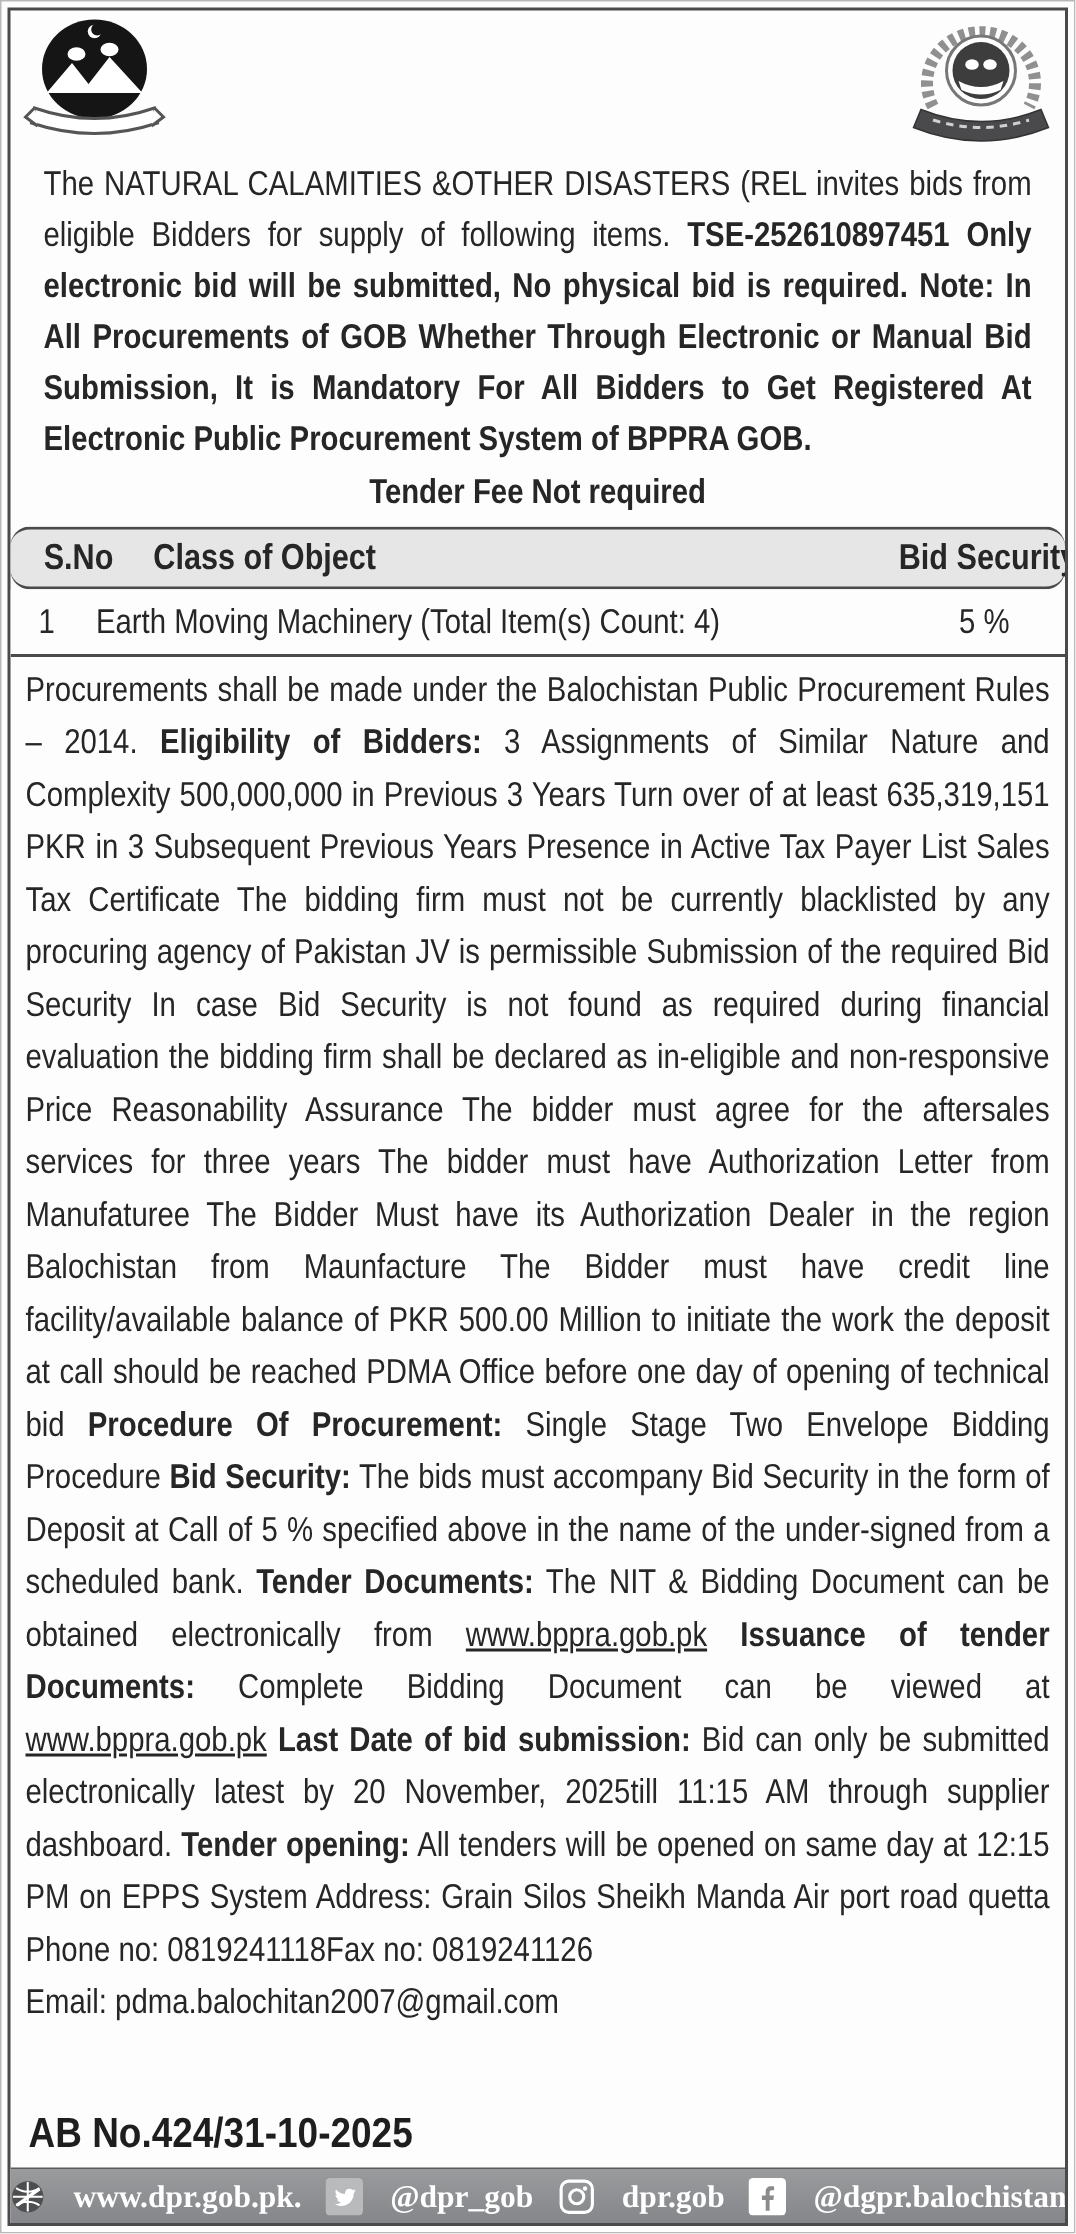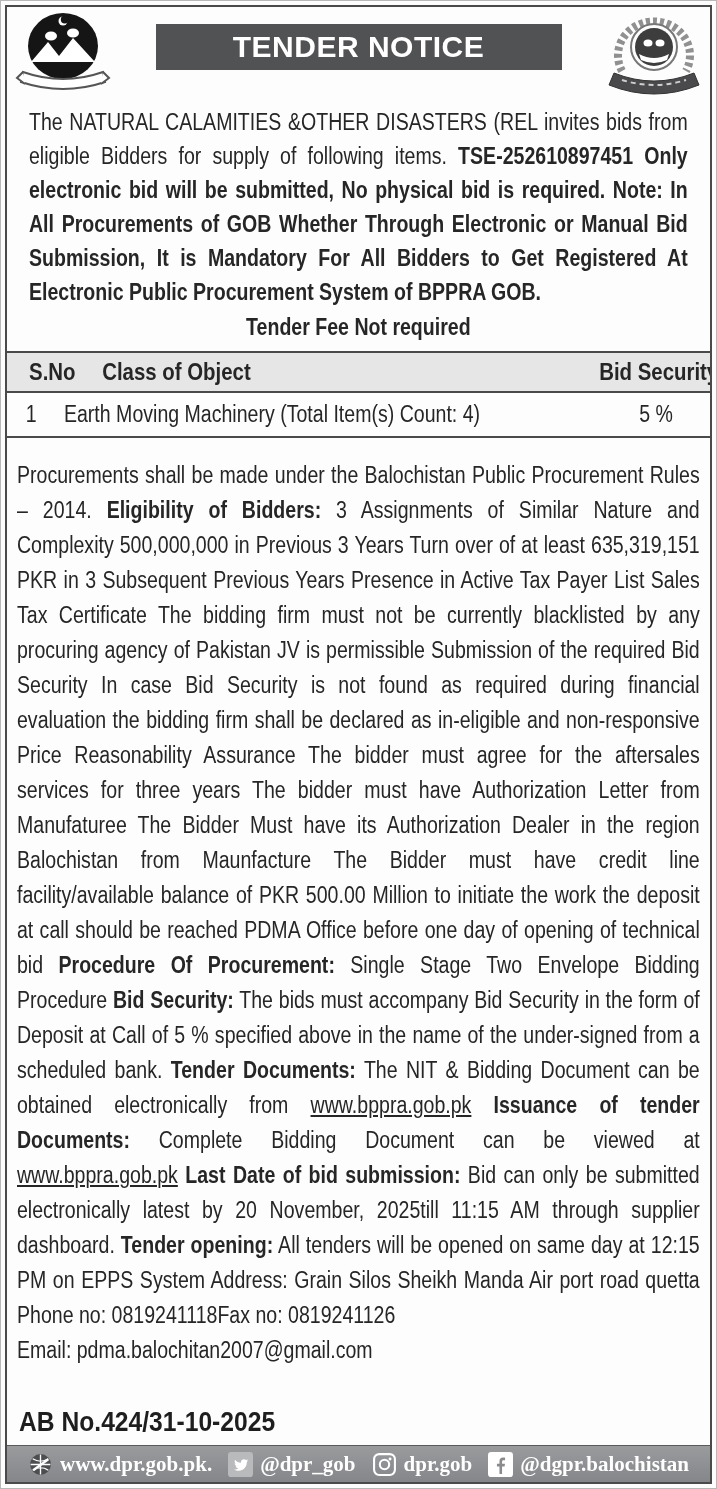--- a/index.html
+++ b/index.html
@@ -19,52 +19,52 @@
     display:flex;align-items:center;justify-content:center;
   }
   .title-bar span{color:#ffffff;font-weight:bold;font-size:30px;letter-spacing:.5px;white-space:nowrap;}
   
   .squeeze{width:117.6%;transform:scaleX(0.85);transform-origin:0 0;}
   .intro{margin:0 22px;}
   .intro .para-txt{font-size:23px;line-height:34px;text-align:justify;}
   .b{font-weight:bold;}
   .fee{text-align:center;font-weight:bold;font-size:23px;line-height:36px;}
   
-  .thead{background:#e6e6e6;border-top:2px solid #4a4a4a;border-bottom:2px solid #4a4a4a;margin-top:6px;}
+  .thead{background:#e6e6e6;border-top:2px solid #4a4a4a;border-bottom:2px solid #4a4a4a;margin-top:6px;border-radius:13px;}
   .trow{border-bottom:2px solid #4a4a4a;background:#fdfdfd;}
   .tflex{display:flex;align-items:center;padding:5px 12px;}
   .thead .tflex{font-weight:bold;font-size:24px;}
   .trow  .tflex{font-size:23px;padding:8px 12px;}
   .thead .c-sno{width:100px;box-sizing:border-box;padding-left:14px;}
   .trow  .c-sno{width:55px;box-sizing:border-box;padding-left:10px;}
   .c-obj{flex:1;}
   .c-sec{width:150px;box-sizing:border-box;}
   .thead .c-sec{text-align:right;padding-right:2px;}
   .trow  .c-sec{text-align:center;}
   
-  .mainp{margin:20px 10px 0 10px;}
+  .mainp{margin:4px 10px 0 10px;}
   .mainp .para-txt{font-size:23px;line-height:35px;text-align:justify;}
   .mainp span.bold{font-weight:bold;}
   .mainp span.underline{text-decoration:underline;}
   
   .footer-zone{position:absolute;left:0;right:0;bottom:36px;height:86px;}
   .ab-no{position:absolute;left:12px;bottom:8px;font-weight:bold;font-size:28px;white-space:nowrap;transform:scaleX(.88);transform-origin:0 100%;color:#1e1e1e;}
   .dir-box{
     position:absolute;right:0;bottom:2px;width:404px;height:80px;
     background:#4f5052;border:1px solid #2f2f2f;box-sizing:border-box;
     display:flex;flex-direction:column;align-items:center;justify-content:center;
   }
   .dir-box .line{color:#fff;font-weight:bold;font-size:26px;line-height:34px;white-space:nowrap;transform:scaleX(.85);}
   .social-bar{
     position:absolute;left:0;right:0;bottom:0;height:36px;
     background:linear-gradient(#9a9b9d,#85868a);border-top:1px solid #5a5a5a;
     display:flex;align-items:center;justify-content:center;gap:16px;
     color:#fff;font-family:"Liberation Serif",serif;font-weight:bold;font-size:21px;
   }
-  .social-item{display:flex;align-items:center;gap:7px;white-space:nowrap;}
+  .social-item{display:flex;align-items:center;gap:18px;white-space:nowrap;}
   .icon{display:inline-flex;line-height:0;}
 </style>
 </head>
 <body>
 
 <div class="ad">
   <div class="inner">
 
     <div class="header">
       <span class="logo-left icon">
@@ -73,23 +73,20 @@
           <circle cx="48" cy="11" r="4.5" fill="#ffffff"></circle>
           <circle cx="49.8" cy="9.6" r="4" fill="#151515"></circle>
           <path d="M16 52 L33 32 L44 46 L58 28 L80 52 Z" fill="#ffffff"></path>
           <ellipse cx="36" cy="26" rx="6" ry="4.5" fill="#ffffff"></ellipse>
           <ellipse cx="58" cy="23" rx="6" ry="4.5" fill="#ffffff"></ellipse>
           <path d="M8 62 Q48 76 88 62 L90 72 Q48 86 6 72 Z" fill="#ffffff" stroke="#555555" stroke-width="2"></path>
           <path d="M8 62 L2 68 L10 74" fill="#ffffff" stroke="#555555" stroke-width="2"></path>
           <path d="M88 62 L94 68 L86 74" fill="#ffffff" stroke="#555555" stroke-width="2"></path>
         </svg>
       </span>
-      <div class="title-bar">
-        <span>TENDER NOTICE</span>
-      </div>
       <span class="logo-right icon">
         <svg width="104" height="90" viewBox="0 0 104 90">
           <path d="M20 58 A36 34 0 1 1 84 58" fill="none" stroke="#909090" stroke-width="8" stroke-dasharray="4 3"></path>
           <circle cx="52" cy="34" r="23" fill="#fdfdfd" stroke="#777777" stroke-width="2"></circle>
           <circle cx="52" cy="34" r="19" fill="#3d3d3d"></circle>
           <ellipse cx="46" cy="30" rx="4.5" ry="3.5" fill="#ffffff"></ellipse>
           <ellipse cx="58" cy="30" rx="4.5" ry="3.5" fill="#ffffff"></ellipse>
           <path d="M37 41 q15 8 30 0 l-2 6 q-13 6 -26 0 z" fill="#ffffff"></path>
           <path d="M12 60 Q52 76 92 60 L97 72 Q52 90 7 72 Z" fill="#4a4a4c" stroke="#333333" stroke-width="1"></path>
           <path d="M20 67 q32 10 64 0" stroke="#cfcfcf" stroke-width="2" fill="none" stroke-dasharray="5 4"></path>

